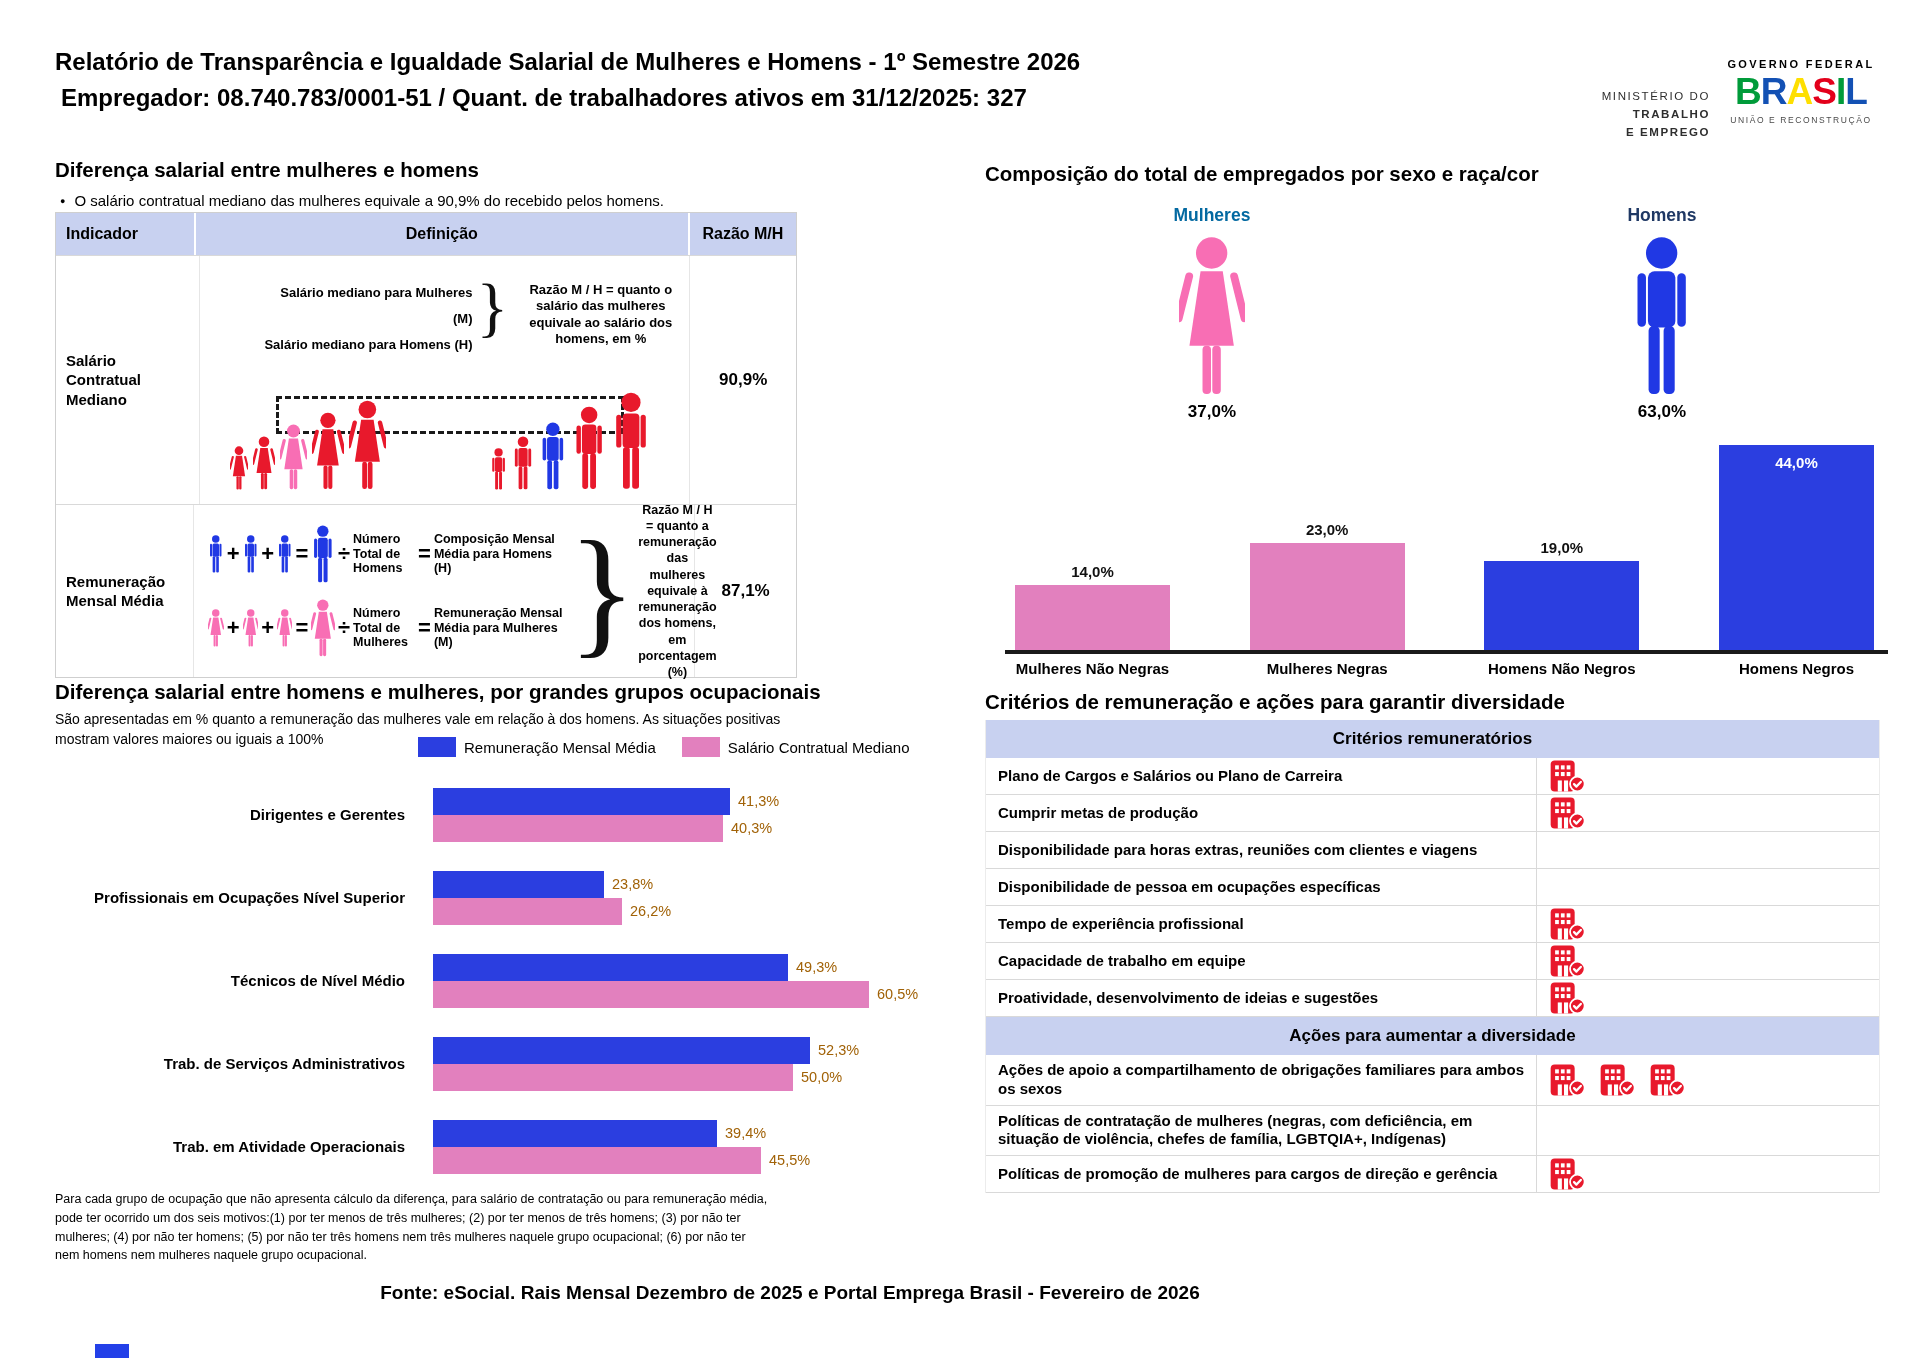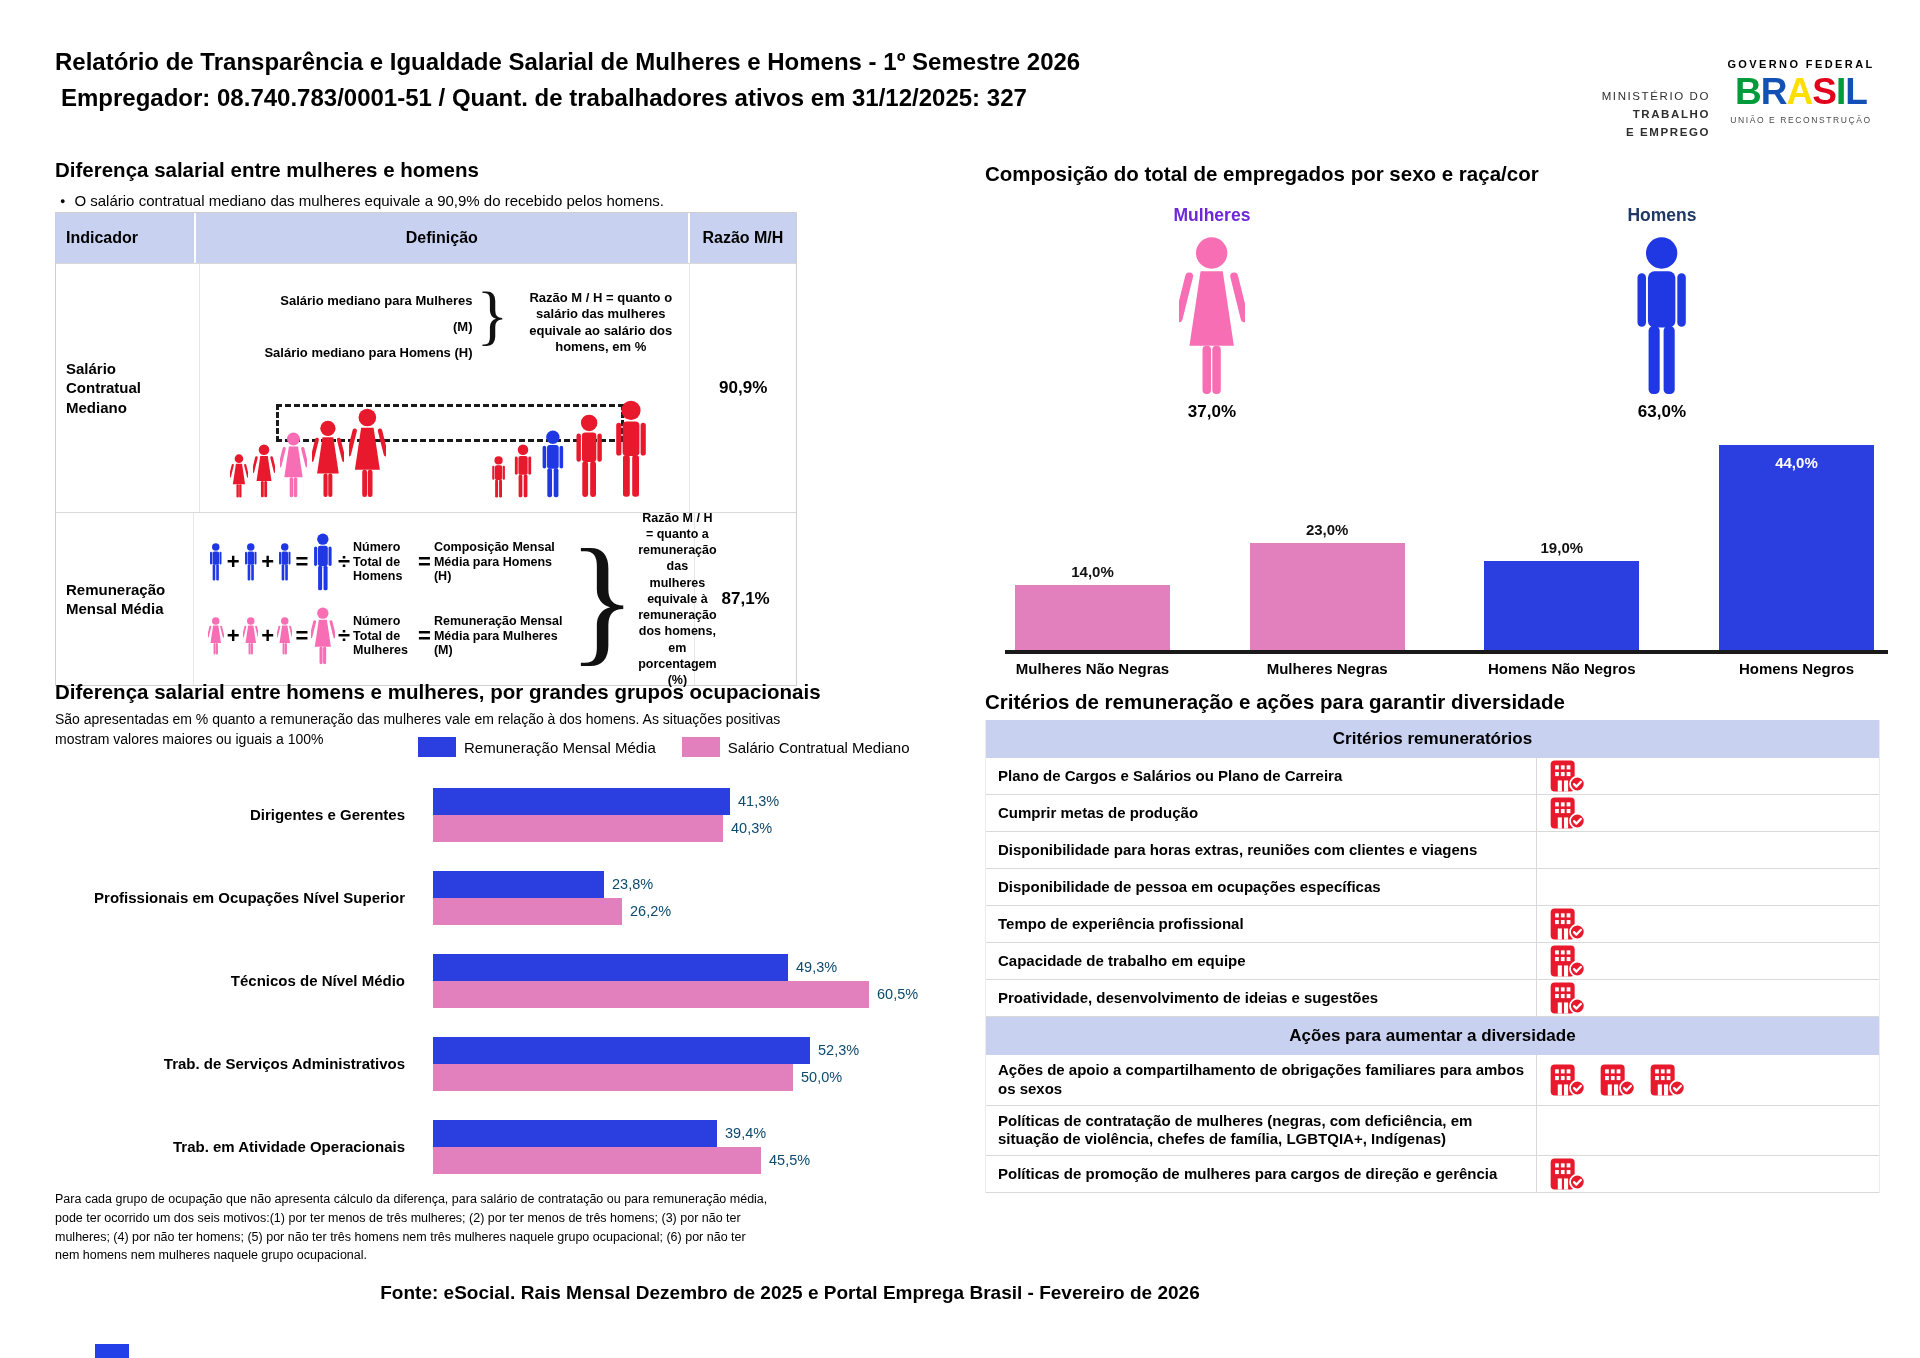--- a/index.html
+++ b/index.html
@@ -22,21 +22,21 @@
   #occ-title{left:55px;top:680px;}
   #comp-title{left:985px;top:162px;}
   #crit-title{left:985px;top:690px;}
 
   .bullets{position:absolute;left:60px;top:192px;margin:0;padding:0;list-style:none;font-size:15px;}
   .bullets li{margin:0 8px 13px 0;}
   .bullets li::before{content:"●";font-size:9px;vertical-align:2px;margin-right:9px;}
 
   
   .gtable{position:absolute;left:55px;top:212px;width:740px;border:1px solid #cfcfcf;font-size:15px;}
-  .g-head{display:flex;background:#C8D1F0;height:50px;font-weight:bold;font-size:16px;}
+  .g-head{display:flex;background:#C8D1F0;height:42px;font-weight:bold;font-size:16px;}
   .gh{display:flex;align-items:center;border-right:2px solid #fff;}
   .gh-ind{width:130px;padding-left:10px;}
   .gh-def{width:500px;justify-content:center;}
   .gh-ratio{width:108px;justify-content:center;border-right:none;}
   .g-row{display:flex;border-top:1px solid #d9d9d9;}
   .g-row1{height:248px;}
   .g-row2{height:172px;}
   .cell-ind{width:130px;padding:8px 6px 8px 10px;display:flex;align-items:center;font-weight:bold;border-right:1px solid #e6e6e6;line-height:1.3;}
   .cell-def{width:500px;position:relative;border-right:1px solid #e6e6e6;}
   .cell-ratio{width:108px;display:flex;align-items:center;justify-content:center;font-weight:bold;font-size:17px;}
@@ -67,21 +67,21 @@
   #occ-legend{position:absolute;left:418px;top:737px;display:flex;gap:26px;align-items:center;}
   .lg-item{display:flex;align-items:center;gap:8px;}
   .lg-swatch{width:38px;height:20px;display:inline-block;}
   .lg-label{font-size:15px;}
   #occ-chart{position:absolute;left:55px;top:773px;width:900px;}
   .occ-group{display:flex;align-items:center;height:83px;}
   .occ-label{width:350px;text-align:right;font-weight:bold;font-size:15px;padding-right:28px;line-height:1.2;}
   .occ-bars{flex:1;}
   .occ-bar-row{display:flex;align-items:center;height:27px;}
   .occ-bar{height:27px;}
-  .occ-val{margin-left:8px;font-size:14.5px;color:#0c4a6e;}
+  .occ-val{margin-left:8px;font-size:14.5px;color:#a16207;}
   #occ-footnote{position:absolute;left:55px;top:1190px;width:718px;font-size:12.5px;line-height:1.5;}
 
   
   #comp-people{position:absolute;left:985px;top:205px;width:900px;display:flex;justify-content:space-around;}
   .comp-person{display:flex;flex-direction:column;align-items:center;}
   .comp-person-label{font-size:17.5px;font-weight:bold;margin-bottom:10px;}
   .comp-person-value{font-size:17px;font-weight:bold;margin-top:6px;}
   #comp-chart{position:absolute;left:1005px;top:438px;width:883px;}
   .comp-area{display:flex;align-items:flex-end;justify-content:space-between;height:212px;border-bottom:4px solid #1a1a1a;padding:0 14px 0 10px;}
   .comp-col{width:155px;display:flex;flex-direction:column;align-items:center;justify-content:flex-end;}
@@ -364,21 +364,21 @@
           <span class="occ-val">45,5%</span>
         </div>
       </div>
     </div>
     </div>
   <div id="occ-footnote">Para cada grupo de ocupação que não apresenta cálculo da diferença, para salário de contratação ou para remuneração média, pode ter ocorrido um dos seis motivos:(1) por ter menos de três mulheres; (2) por ter menos de três homens; (3) por não ter mulheres; (4) por não ter homens; (5) por não ter três homens nem três mulheres naquele grupo ocupacional; (6) por não ter nem homens nem mulheres naquele grupo ocupacional.</div>
 
   <div class="sec-title" id="comp-title">Composição do total de empregados por sexo e raça/cor</div>
   <div id="comp-people">
     <div class="comp-person">
-      <div class="comp-person-label" style="color:#6d28d9">Mulheres</div>
+      <div class="comp-person-label" style="color:#0369a1">Mulheres</div>
       <svg class="person" viewBox="0 0 100 245" style="height:160px" fill="#F86EB4">
           <use href="#female-symbol"></use>
         </svg>
       <div class="comp-person-value">37,0%</div>
     </div>
     <div class="comp-person">
       <div class="comp-person-label" style="color:#1F3864">Homens</div>
       <svg class="person" viewBox="0 0 100 245" style="height:160px" fill="#2038E4">
           <use href="#male-symbol"></use>
         </svg>

